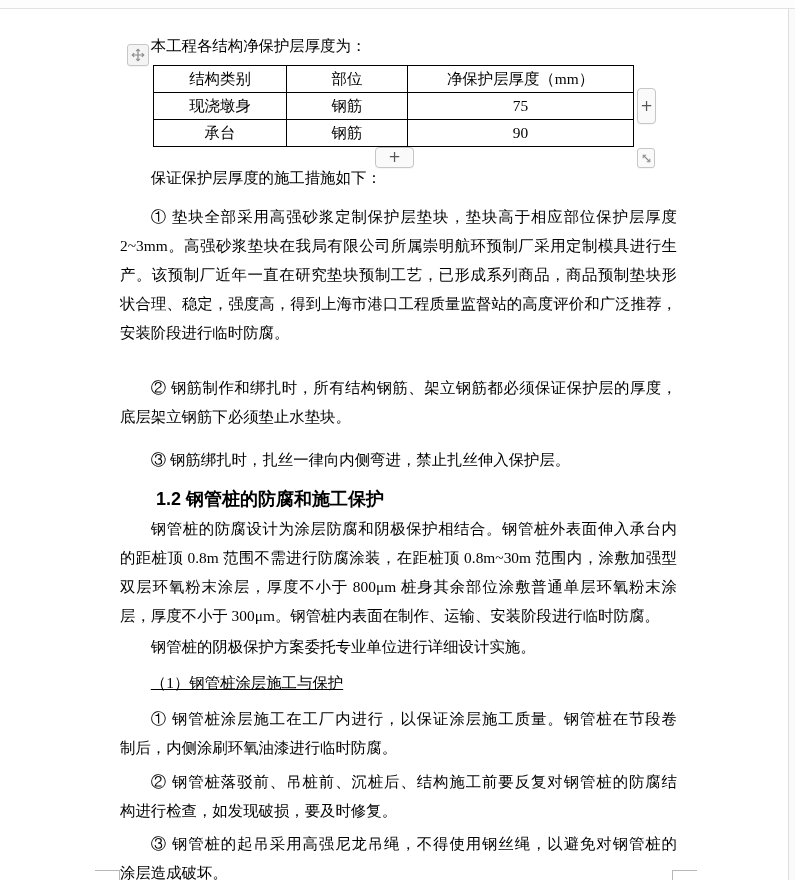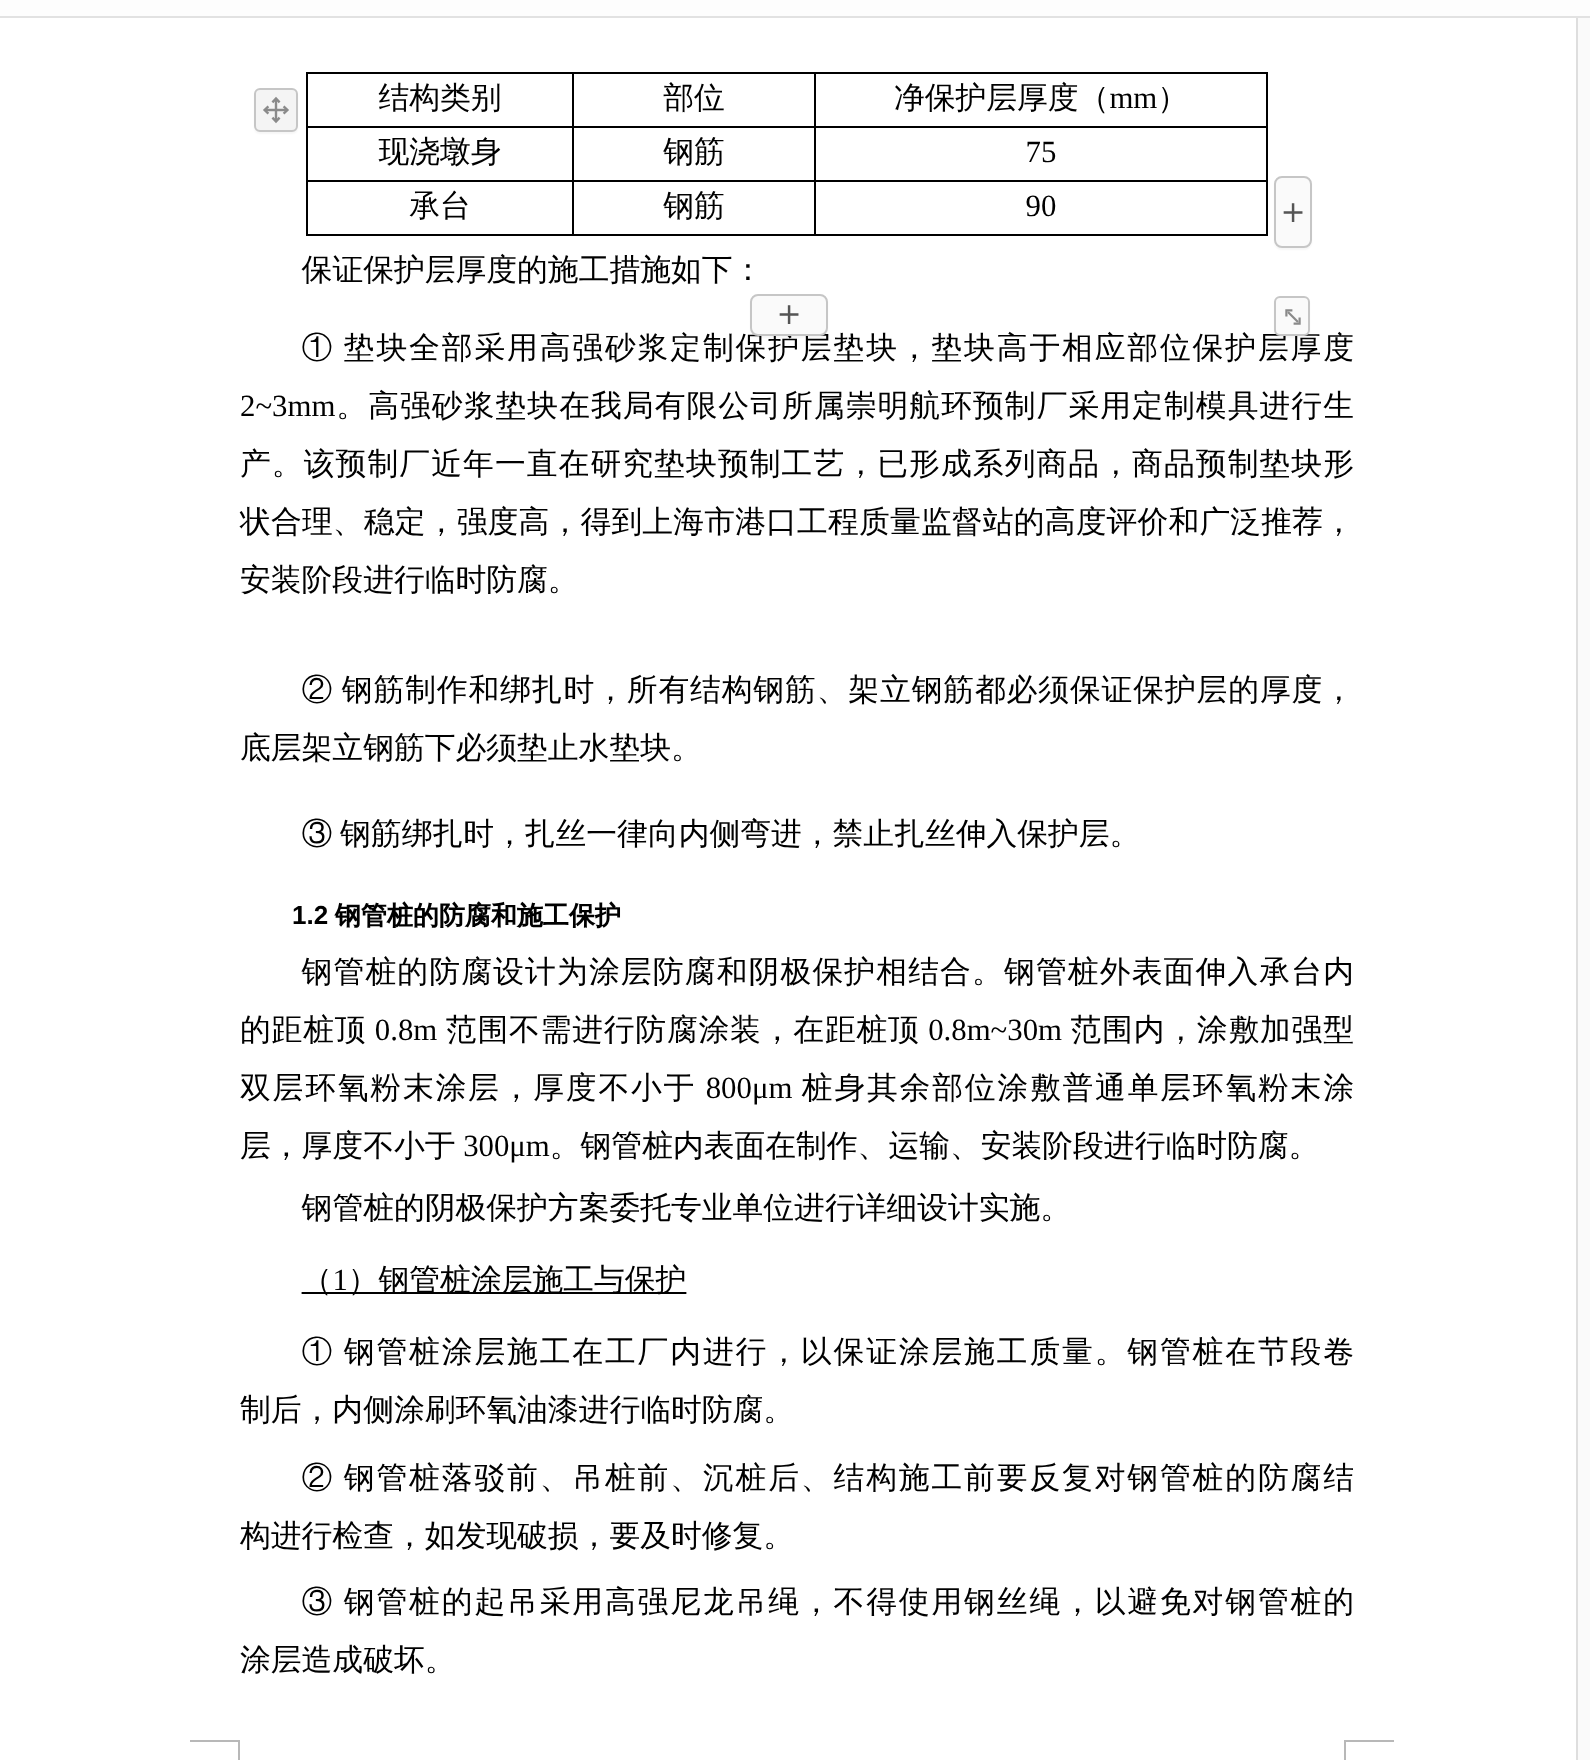--- a/index.html
+++ b/index.html
@@ -18,27 +18,27 @@
   .crop-right{left:672px;top:870px;border-top:1px solid #b8b8b8;border-left:1px solid #b8b8b8;}
 
   
   .doc{position:absolute;left:120px;top:31px;width:557px;font-size:15.4px;line-height:29px;}
   .para{margin:0;}
   .tline{display:block;white-space:nowrap;text-align:justify;text-align-last:justify;height:29px;}
   .tline.lastline{text-align-last:left;}
   .tline.first{text-indent:2em;}
 
   .heading{
-    margin:11px 0 0 0;font-size:13px;font-weight:bold;line-height:29px;text-indent:2em;
+    margin:11px 0 0 0;font-size:18px;font-weight:bold;line-height:29px;text-indent:2em;
     font-family:"Liberation Sans","DejaVu Sans",sans-serif;white-space:nowrap;
   }
   #p-m1{margin-top:10px;}
   #p-m2{margin-top:26px;}
   #p-m3{margin-top:14px;}
-  #p-measures{margin-top:3px;}
+  #p-measures{margin-top:16px;}
   #p-c2{margin-top:2px;}
   #p-s1{margin-top:7px;text-decoration:underline;}
   #p-i1{margin-top:7px;}
   #p-i2{margin-top:5px;}
   #p-i3{margin-top:4px;}
 
   
   .tblwrap{margin:5px 0 0 33px;}
   table.tbl{border-collapse:collapse;table-layout:fixed;width:480px;border-radius:20px;}
   table.tbl td{
@@ -65,20 +65,23 @@
 
 <div class="top-shade"></div>
 <div class="page-top-edge"></div>
 <div class="right-shade"></div>
 <div class="page-right-edge"></div>
 <div class="crop crop-left"></div>
 <div class="crop crop-right"></div>
 
 <div class="doc">
 
+  <div class="para" id="p-intro">
+      <div class="tline first lastline">本工程各结构净保护层厚度为：</div>
+    </div>
 
   <div class="tblwrap">
     <table class="tbl">
       <colgroup>
           <col style="width:133px">
           <col style="width:121px">
           <col style="width:226px">
         </colgroup>
       <tbody>
         <tr>

